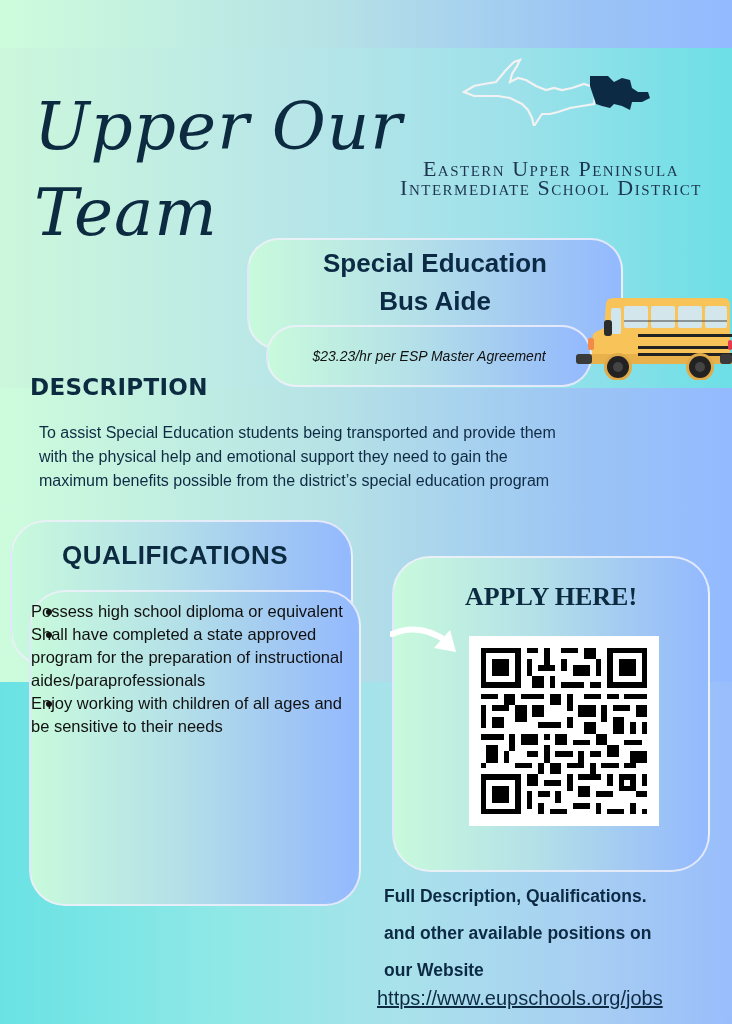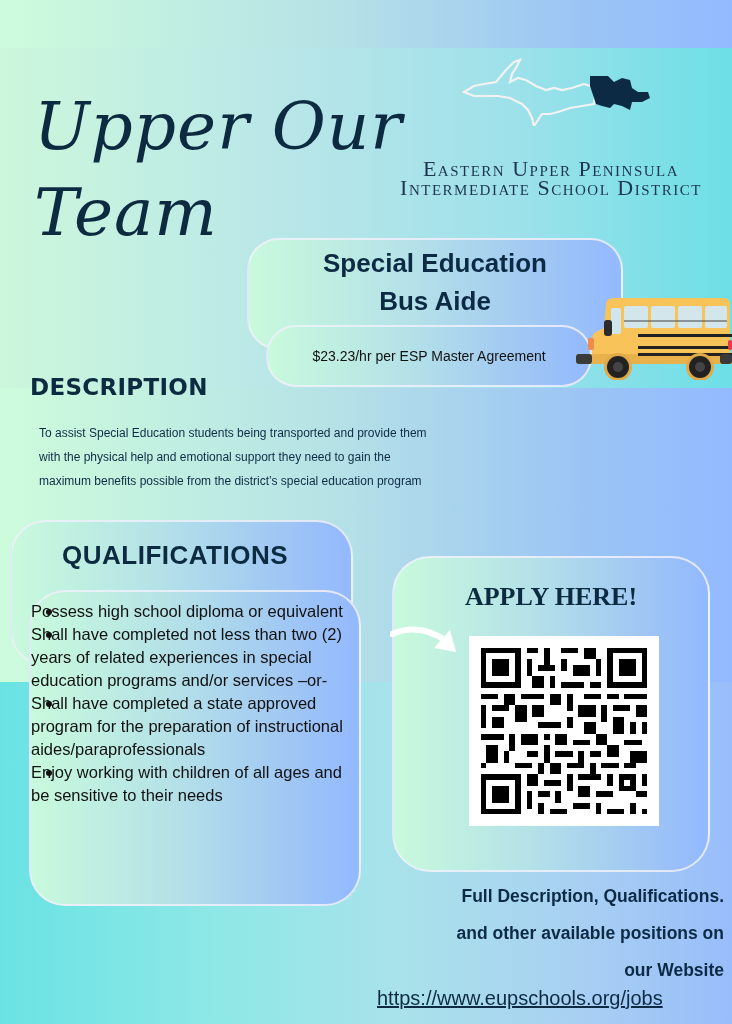--- a/index.html
+++ b/index.html
@@ -44,31 +44,31 @@
     border: 2px solid rgba(240,240,250,0.85);
     background: linear-gradient(90deg, #c8fadc 0%, #b4e0e8 45%, #9fc6f4 80%, #93b9ff 100%);
   }
   .job-title {
     font-family: "Liberation Sans", sans-serif;
     font-weight: bold; font-size: 26px; line-height: 38px;
     text-align: center; color: #0d2a45;
   }
   .wage {
     font-family: "Liberation Sans", sans-serif;
-    font-size: 14px; color: #111;
+    font-style: italic; font-size: 14px; color: #111;
     text-align: center;
   }
   .section-h {
     font-family: "DejaVu Sans", sans-serif;
     font-weight: bold; font-size: 23px; color: #0c2a40;
     letter-spacing: 0.3px;
   }
   .desc {
     font-family: "Liberation Sans", sans-serif;
-    font-size: 12px; line-height: 24px; color: #0f2b44;
+    font-size: 16px; line-height: 24px; color: #0f2b44;
   }
   .qual-h {
     font-family: "Liberation Sans", sans-serif;
     font-weight: bold; font-size: 26px; color: #0c2a40; letter-spacing: 0.5px;
   }
   .qual-list {
     list-style: none;
     font-family: "Liberation Sans", sans-serif;
     font-size: 16.5px; line-height: 23px; color: #111;
   }
@@ -80,21 +80,21 @@
   .apply-h {
     font-family: "Liberation Sans", sans-serif;
     font-weight: bold; font-size: 26px; color: #0c2a40; text-align: center;
   }
   .qr {
     position: absolute; background: #fff;
   }
   .footer-bold {
     font-family: "Liberation Sans", sans-serif;
     font-weight: bold; font-size: 17.5px; line-height: 37px;
-    color: #0d2a45; text-align: right;
+    color: #0d2a45; text-align: left;
   }
   .url {
     font-family: "Liberation Sans", sans-serif;
     font-size: 20px; color: #0f2b44; text-decoration: underline;
   }
 </style>
 </head>
 <body>
 
 <div class="band-top"></div>
@@ -153,21 +153,20 @@
   <div>with the physical help and emotional support they need to gain the</div>
   <div>maximum benefits possible from the district’s special education program</div>
 </div>
 
 <div class="pill" style="left:10px; top:520px; width:343px; height:146px; border-radius:36px;">
   <div class="qual-h" style="position:absolute; left:50px; top:18px;">QUALIFICATIONS</div>
 </div>
 <div class="pill" style="left:29px; top:590px; width:332px; height:316px; border-radius:36px;">
   <ul class="qual-list" style="position:absolute; left:0; top:8px; width:322px;">
     <li>Possess high school diploma or equivalent</li>
-    <li>Shall have completed not less than two (2) years of related experiences in special education programs and/or services –or-</li>
     <li>Shall have completed a state approved program for the preparation of instructional aides/paraprofessionals</li>
     <li>Enjoy working with children of all ages and be sensitive to their needs</li>
   </ul>
 </div>
 
 <div class="pill" style="left:392px; top:556px; width:318px; height:316px; border-radius:38px;">
   <div class="apply-h" style="margin-top:24px;font-family:Liberation Serif, serif;">APPLY HERE!</div>
 </div>
 <div class="abs" style="left:390px; top:622px; width:76px; height:36px;">
   <svg width="76" height="36" viewBox="0 0 76 36">

